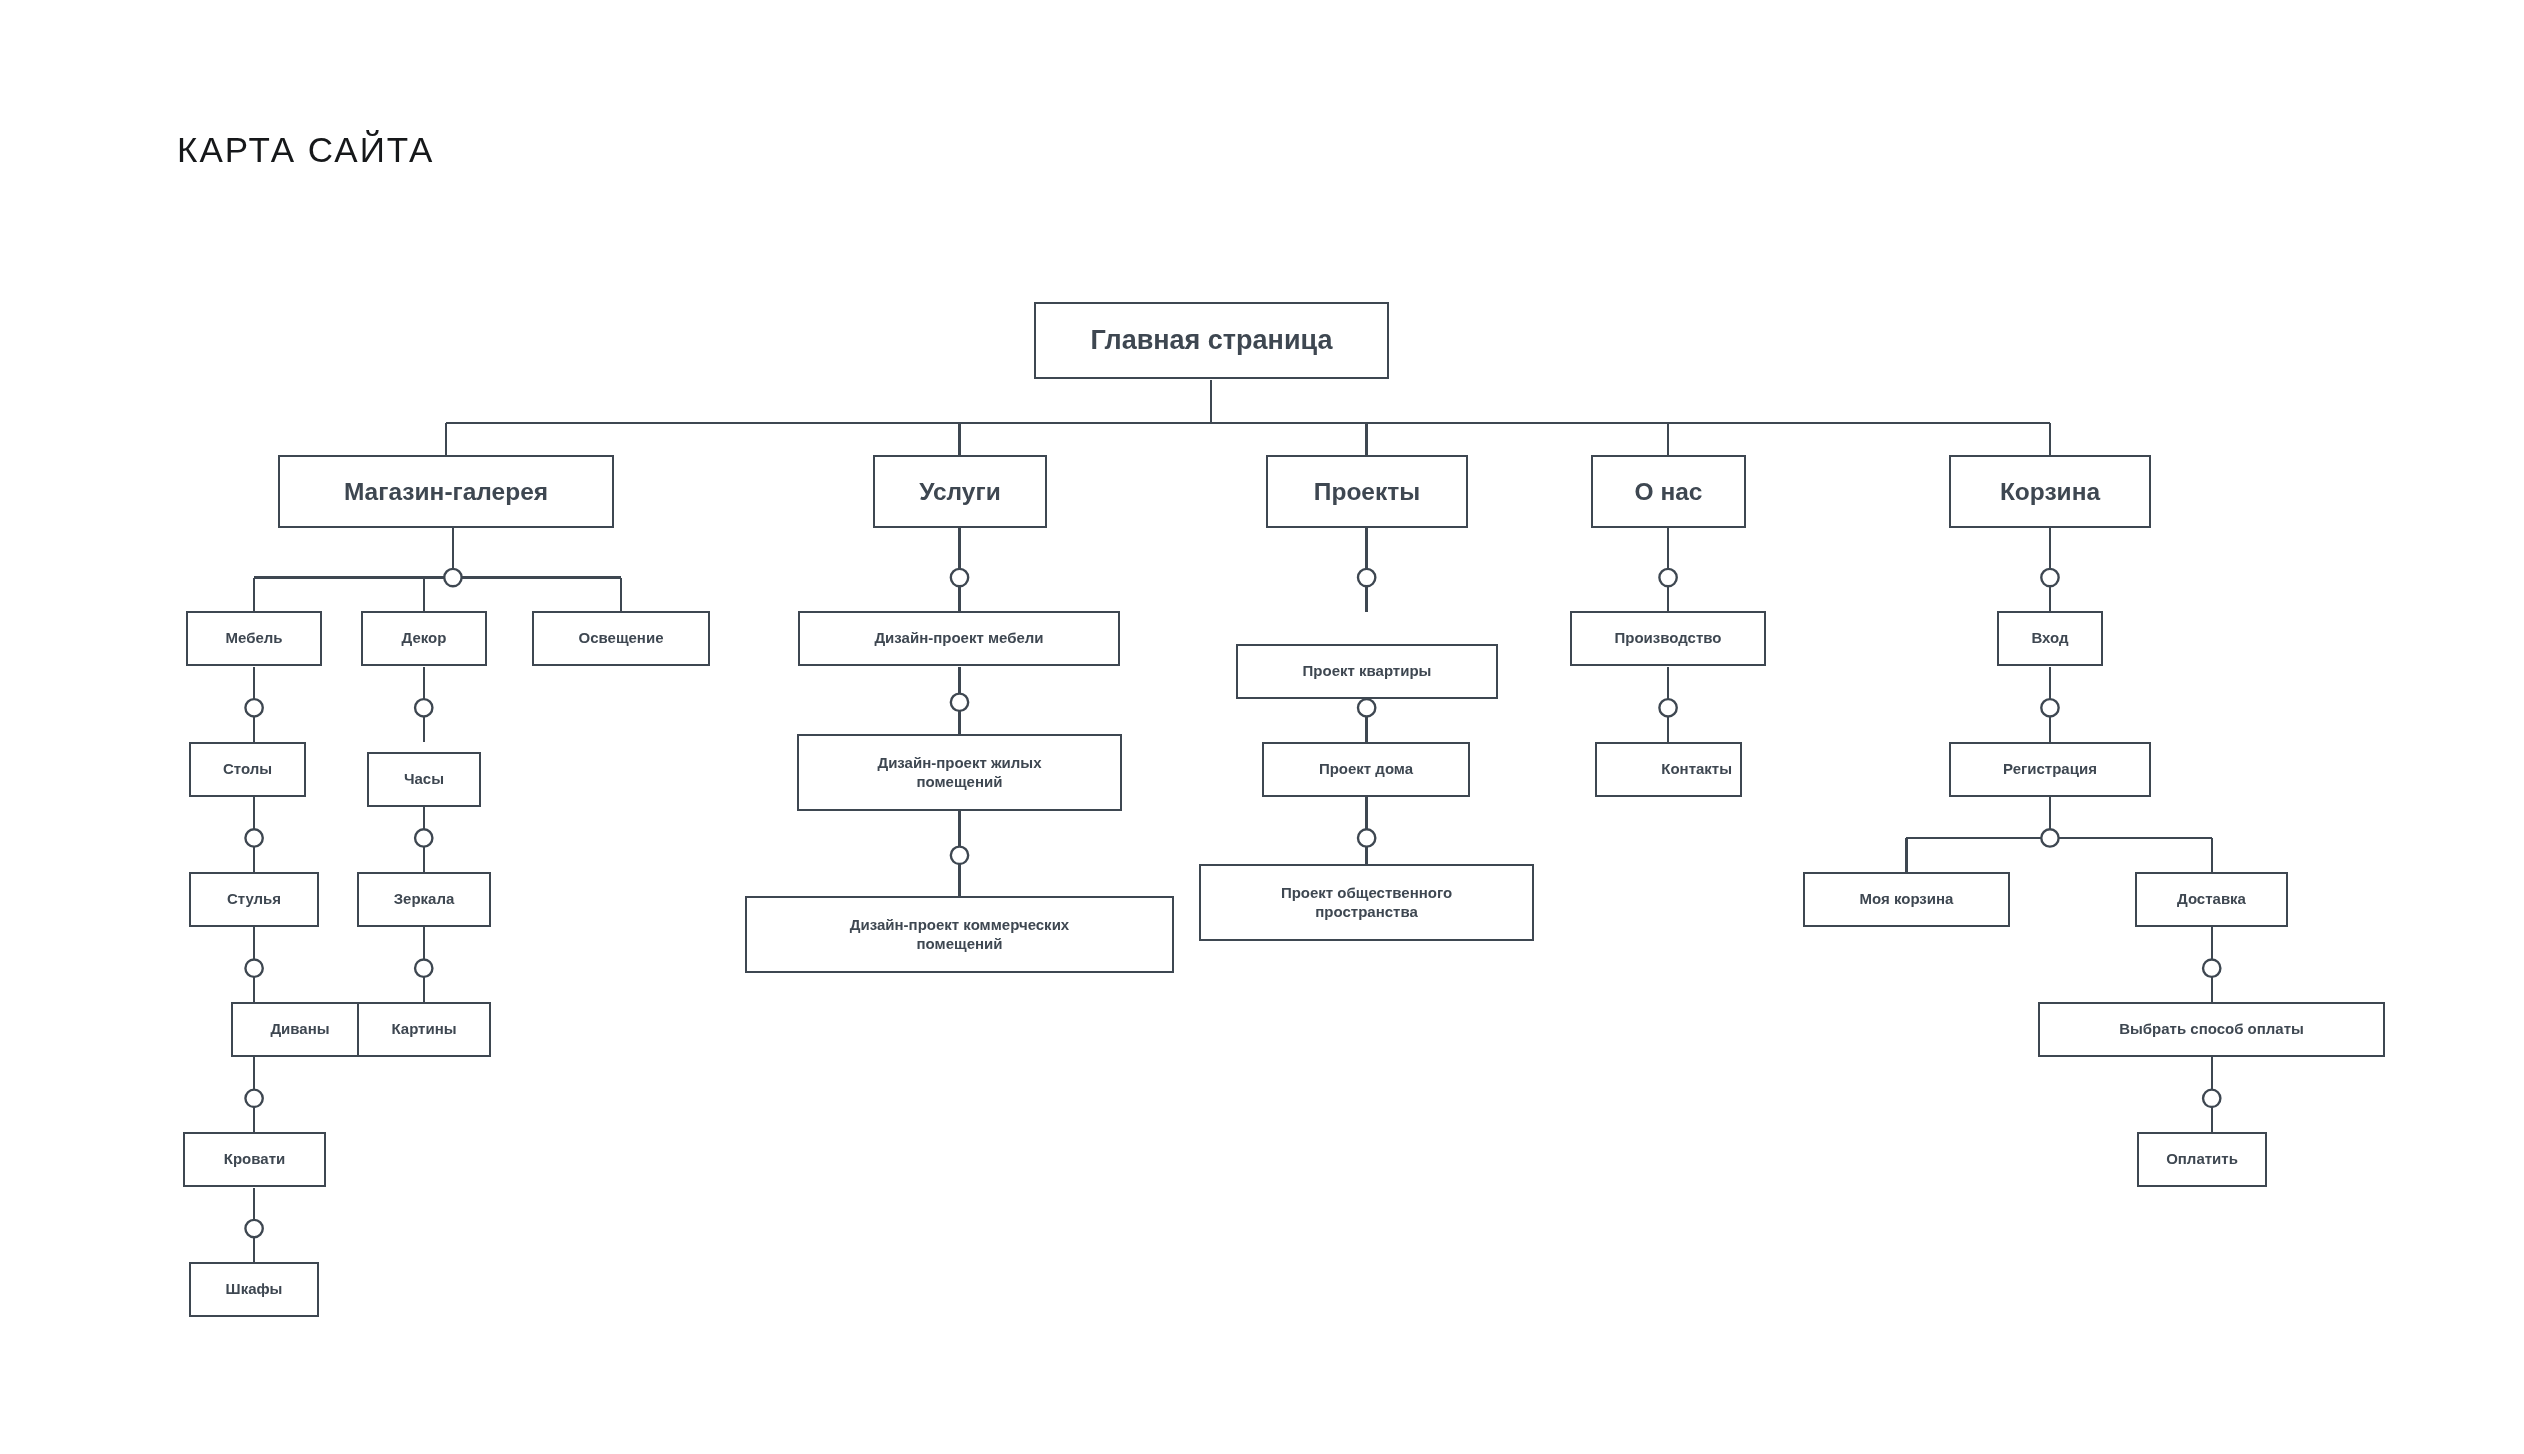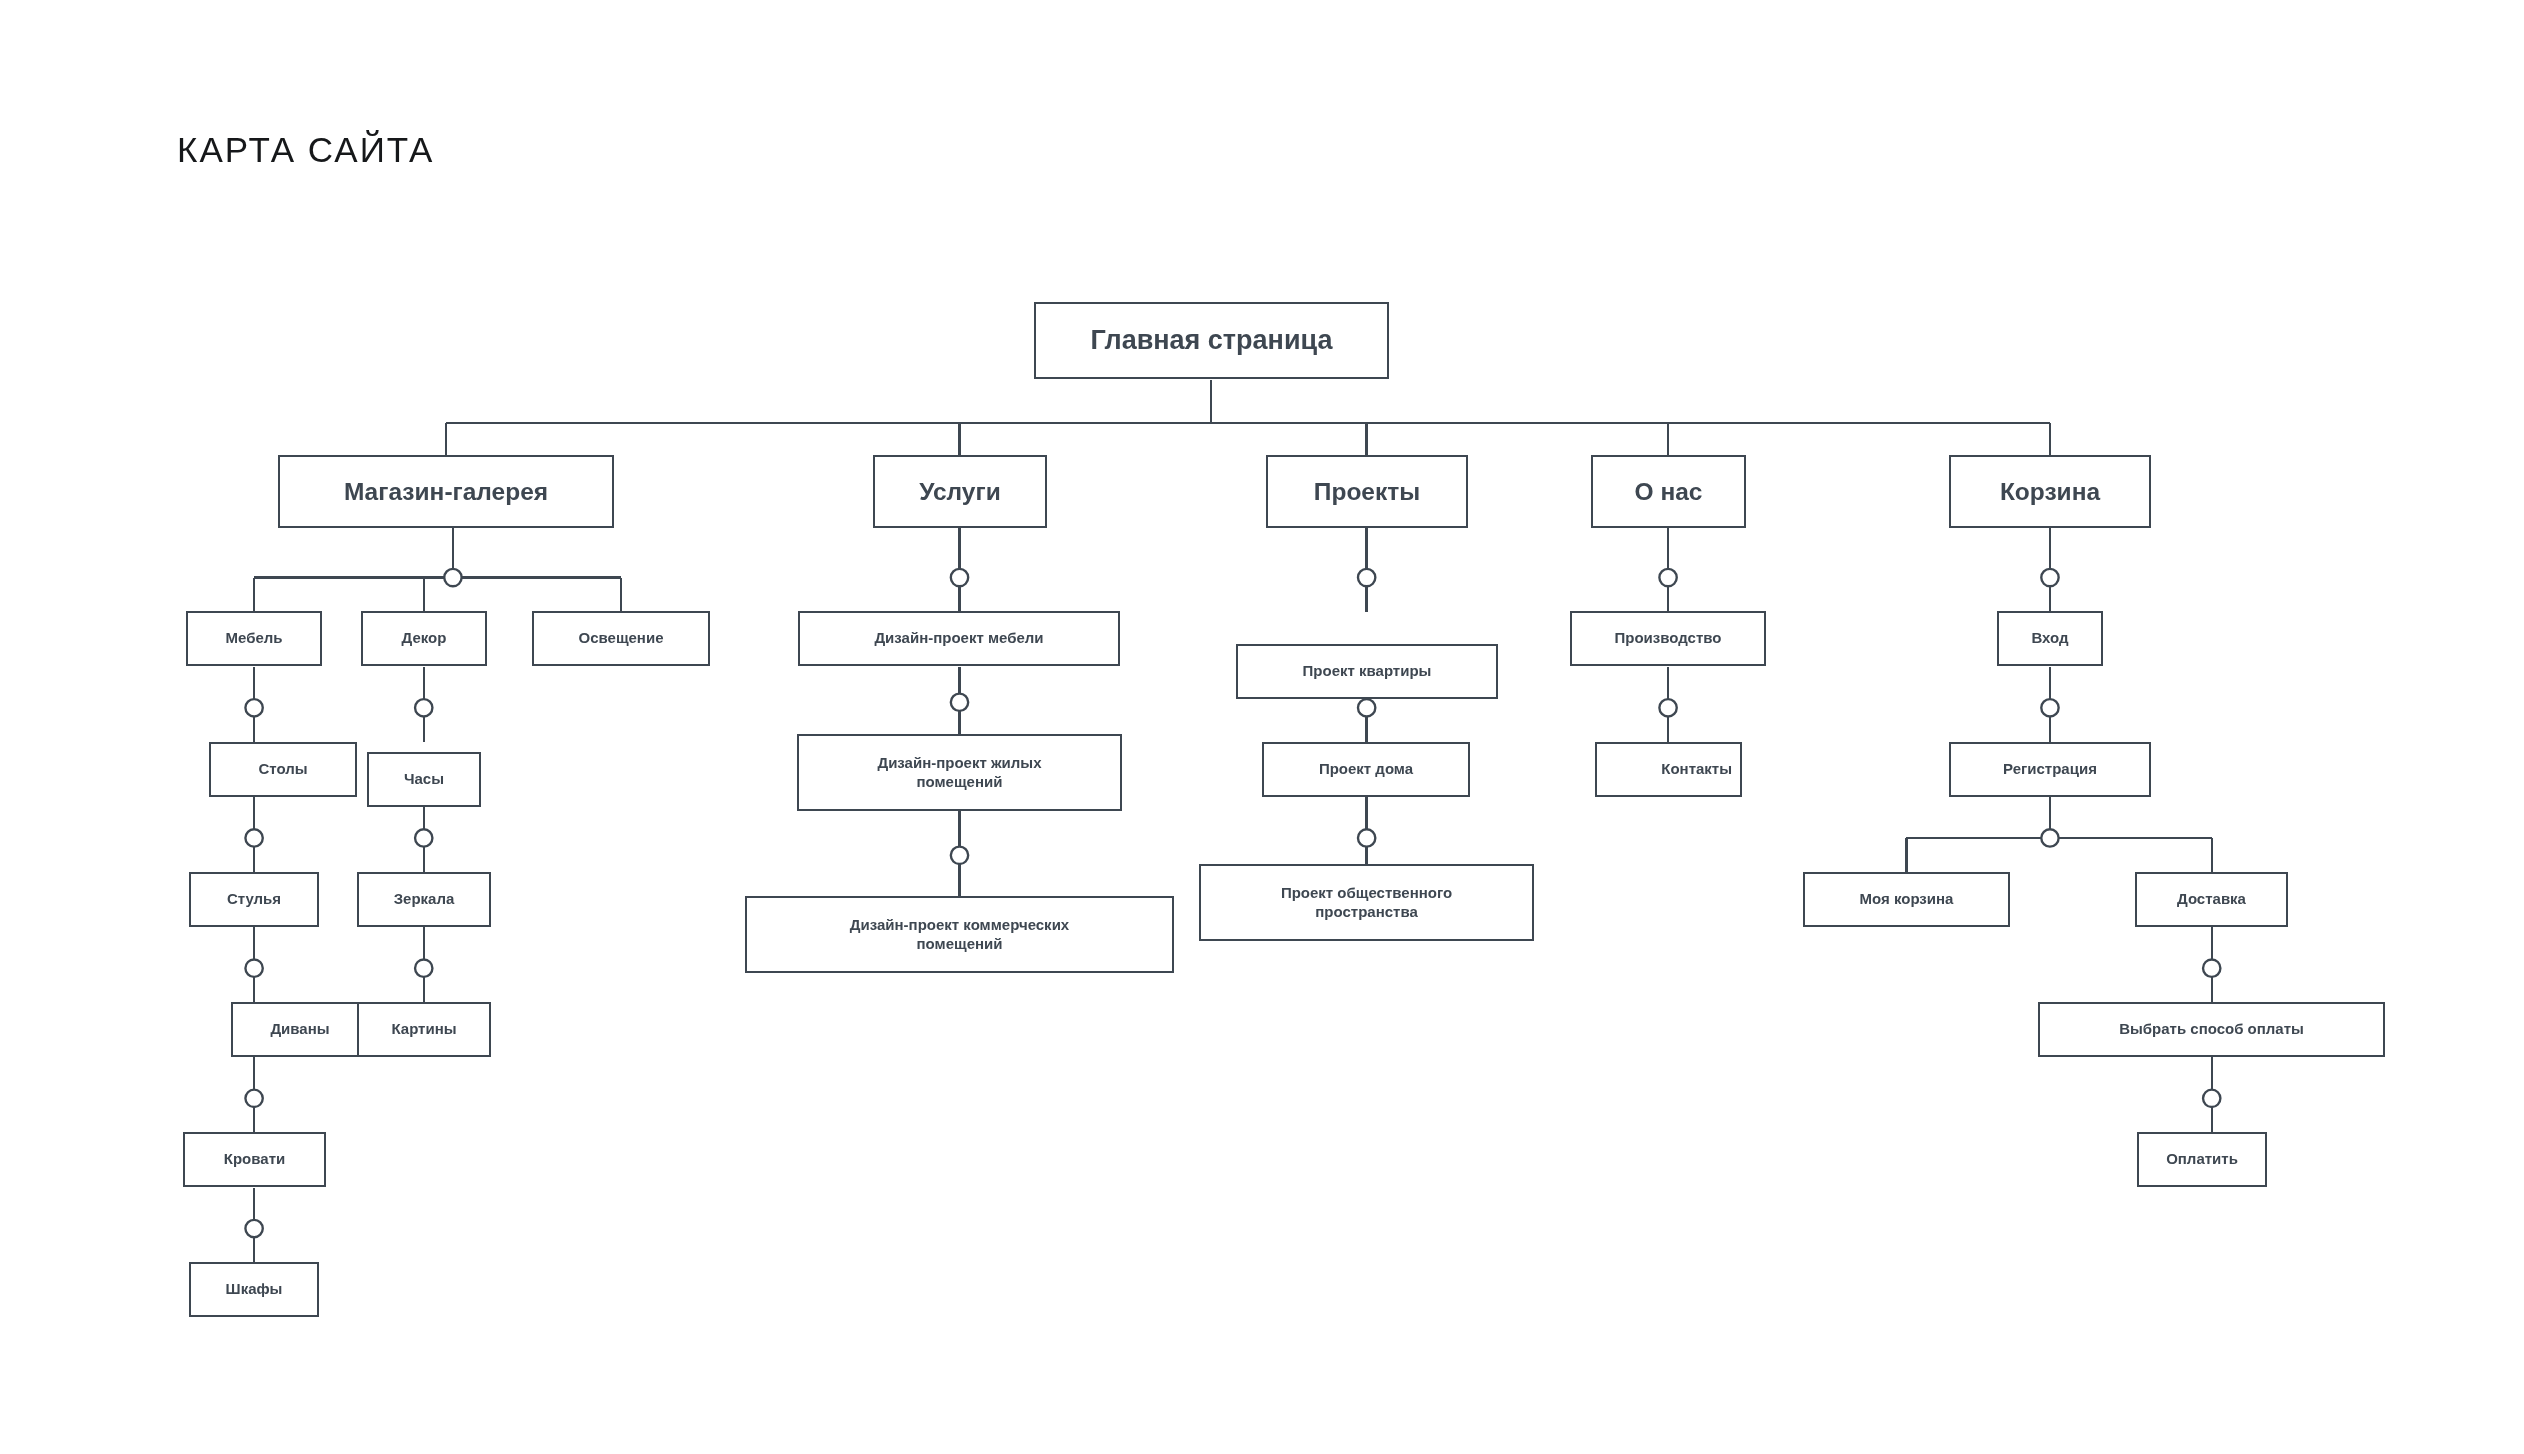--- a/index.html
+++ b/index.html
@@ -158,21 +158,21 @@
       </div>
       <div class="node lvl3" style="left: 186px; top: 611px; width: 136px; height: 55px;">
         <span class="node-label">Мебель</span>
       </div>
       <div class="node lvl3" style="left: 361px; top: 611px; width: 126px; height: 55px;">
         <span class="node-label">Декор</span>
       </div>
       <div class="node lvl3" style="left: 532px; top: 611px; width: 178px; height: 55px;">
         <span class="node-label">Освещение</span>
       </div>
-      <div class="node lvl3" style="left: 189px; top: 742px; width: 148px; height: 55px; margin-left: 20px;">
+      <div class="node lvl3" style="left: 189px; top: 742px; width: 117px; height: 55px;">
         <span class="node-label">Столы</span>
       </div>
       <div class="node lvl3" style="left: 189px; top: 872px; width: 130px; height: 55px;">
         <span class="node-label">Стулья</span>
       </div>
       <div class="node lvl3" style="left: 185px; top: 1002px; width: 138px; height: 55px; margin-left: 46px;">
         <span class="node-label">Диваны</span>
       </div>
       <div class="node lvl3" style="left: 183px; top: 1132px; width: 143px; height: 55px;">
         <span class="node-label">Кровати</span>

